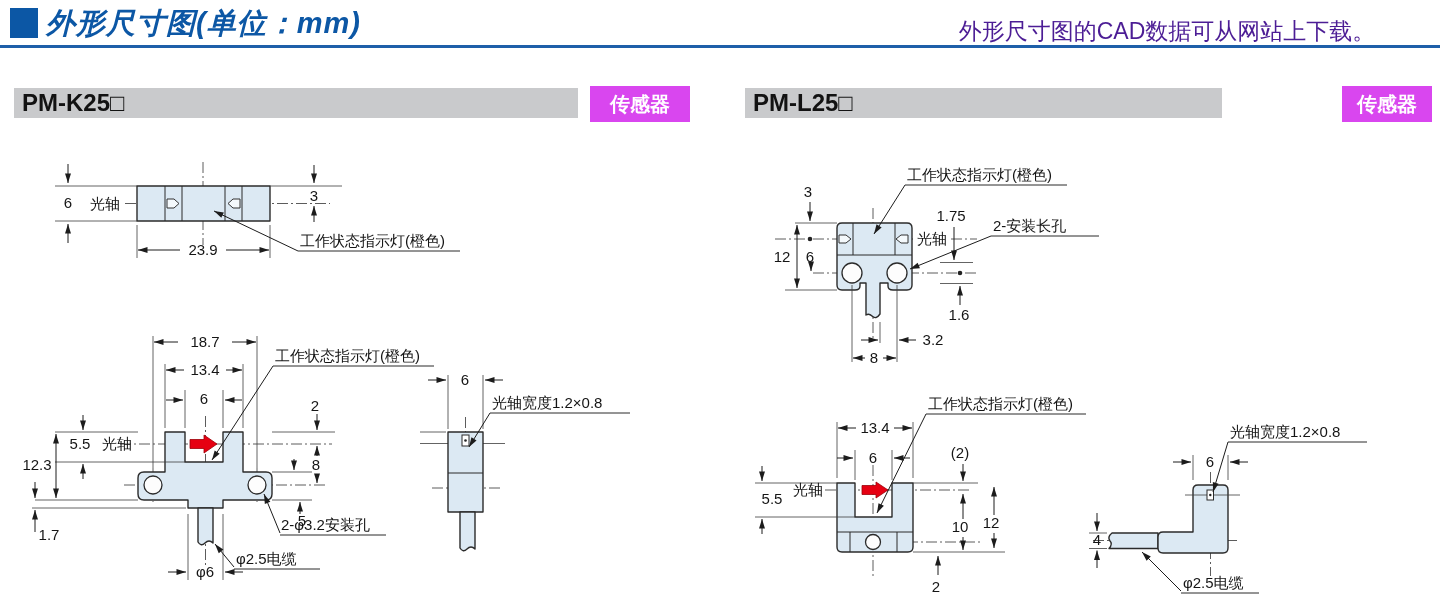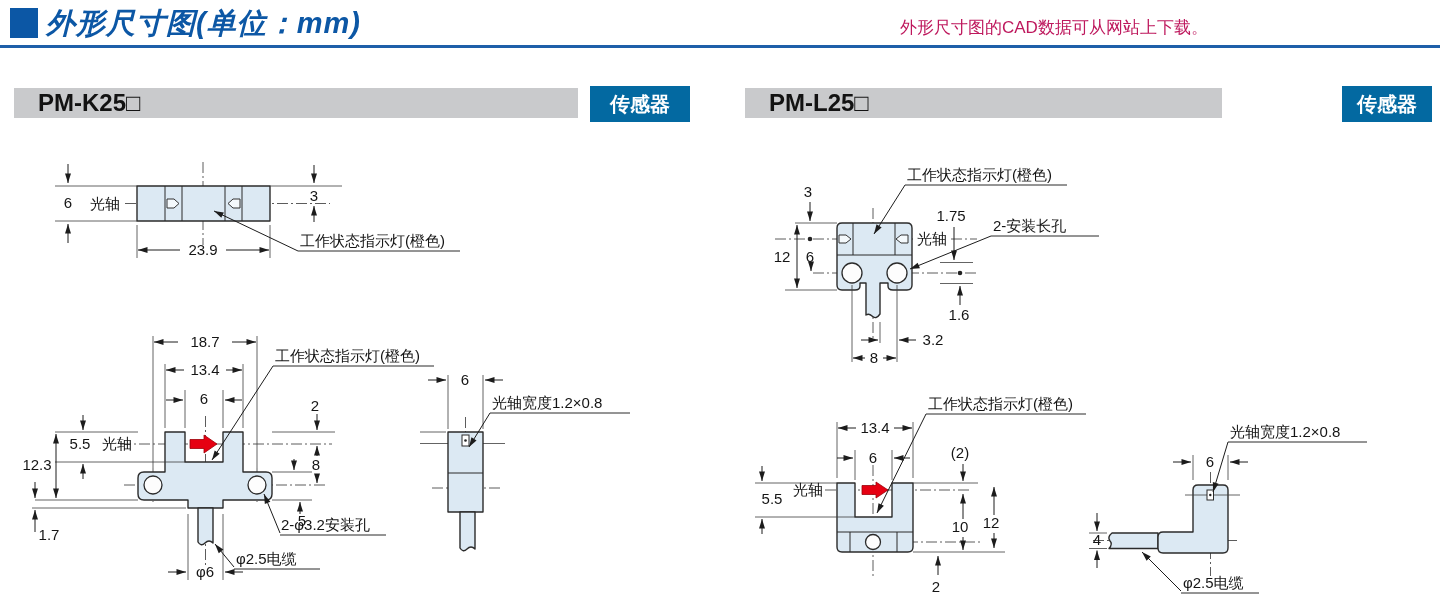--- a/index.html
+++ b/index.html
@@ -2,28 +2,28 @@
 <html><head>
 <meta charset="utf-8">
 <style>
   html,body{margin:0;padding:0;background:#fff;}
   #canvas{position:relative;width:1440px;height:613px;background:#ffffff;overflow:hidden;
           font-family:"Liberation Sans",sans-serif;}
   .abs{position:absolute;}
   
   #title-square{left:10px;top:8px;width:28px;height:30px;background:#0c57a5;}
   #page-title{left:46px;top:4px;font-size:29px;font-weight:bold;color:#0c57a5;letter-spacing:1px;font-style:italic;}
-  #page-note{left:900px;top:16px;width:534px;text-align:left;font-size:17px;color:#be185d;}
+  #page-note{left:900px;top:16px;width:534px;text-align:center;font-size:23px;color:#4c1d95;}
   #blue-rule{left:0;top:45px;width:1440px;height:3px;background:#1e5fa9;}
   
   .model-bar{height:30px;background:#c9cacc;color:#121212;font-size:24px;font-weight:bold;
-             line-height:30px;padding-left:24px;box-sizing:border-box;}
+             line-height:30px;padding-left:8px;box-sizing:border-box;}
   #k25-bar{left:14px;top:88px;width:564px;}
   #l25-bar{left:745px;top:88px;width:477px;}
-  .badge{height:36px;background:#0369a1;color:#fff;font-size:20px;font-weight:bold;
+  .badge{height:36px;background:#d946ef;color:#fff;font-size:20px;font-weight:bold;
          text-align:center;line-height:36px;}
   #k25-badge{left:590px;top:86px;width:100px;}
   #l25-badge{left:1342px;top:86px;width:90px;}
   
   svg{overflow:visible;}
   svg text{font-family:"Liberation Sans",sans-serif;font-size:15px;fill:#151515;}
   .tm{text-anchor:middle;}
   .ol{fill:#dce9f3;stroke:#2b2b2b;stroke-width:1.4;stroke-linejoin:round;}
   .hole{fill:#fdfdfd;stroke:#2b2b2b;stroke-width:1.3;}
   .ln1{stroke:#2b2b2b;stroke-width:1;fill:none;}

